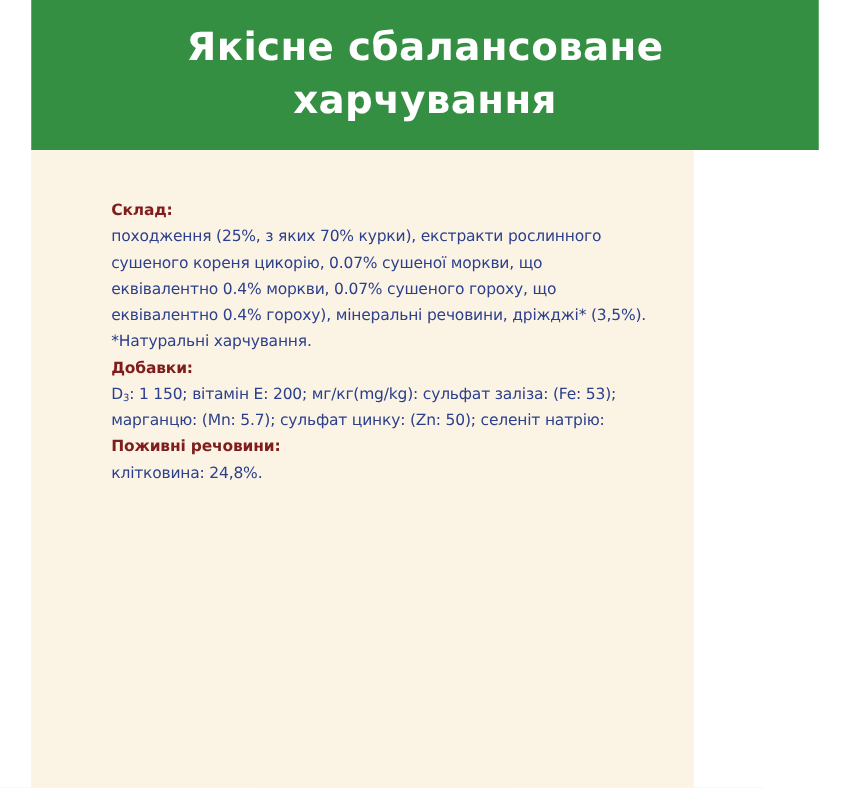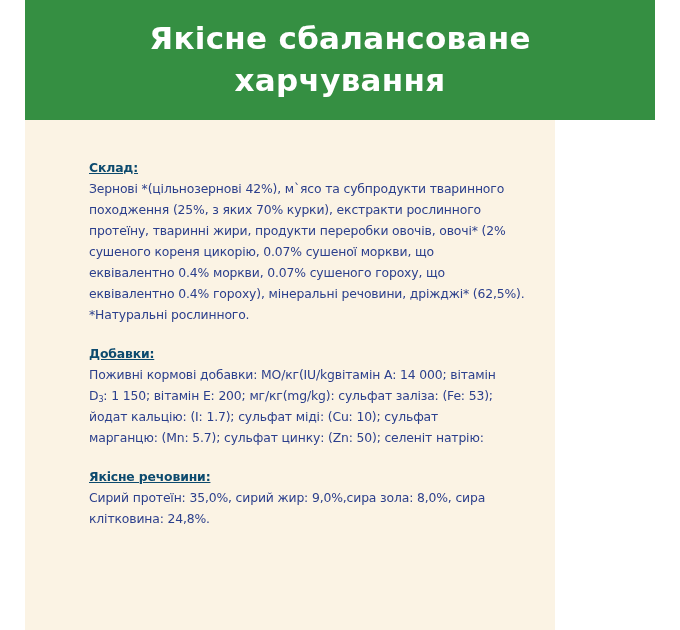--- a/index.html
+++ b/index.html
@@ -20,53 +20,48 @@
     color:#ffffff; font-family:"DejaVu Sans", sans-serif; font-weight:bold;
     font-size:31px; line-height:42px; letter-spacing:0.3px;
   }
   .header .l1 { margin-top:-2px; }
   .content {
     position:absolute; left:64px; top:157px; width:540px;
     color:#2b3f8c; font-family:"DejaVu Sans", sans-serif; font-size:12.4px;
     line-height:21px; letter-spacing:-0.15px;
   }
   .section { margin:0; }
-  .section + .section { margin-top:18px; }
-  .sec-title { font-weight:bold; color:#0c4a6e; display:block;text-decoration:underline; }
+  .section + .section { }
+  .sec-title { font-weight:bold; color:#7f1d1d; display:block; }
   .ln { display:block; white-space:nowrap; }
   sub { font-size:8px; vertical-align:-2px; line-height:0; }
 </style>
 </head>
 <body>
 
 <div class="card">
   <div class="header">
     <div class="line l1">Якісне сбалансоване</div>
     <div class="line">харчування</div>
   </div>
 
   <div class="content">
     <div class="section">
       <span class="sec-title">Склад:</span>
-      <span class="ln">Зернові *(цільнозернові 42%), м`ясо та субпродукти тваринного</span>
       <span class="ln">походження (25%, з яких 70% курки), екстракти рослинного</span>
-      <span class="ln">протеїну, тваринні жири, продукти переробки овочів, овочі* (2%</span>
       <span class="ln">сушеного кореня цикорію, 0.07% сушеної моркви, що</span>
       <span class="ln">еквівалентно 0.4% моркви, 0.07% сушеного гороху, що</span>
-      <span class="ln">еквівалентно 0.4% гороху), мінеральні речовини, дріжджі* (62,5%).</span>
-      <span class="ln">*Натуральні рослинного.</span>
+      <span class="ln">еквівалентно 0.4% гороху), мінеральні речовини, дріжджі* (3,5%).</span>
+      <span class="ln">*Натуральні харчування.</span>
     </div>
 
     <div class="section">
       <span class="sec-title">Добавки:</span>
-      <span class="ln">Поживні кормові добавки: МО/кг(IU/kgвітамін А: 14 000; вітамін</span>
       <span class="ln"><span>D</span><sub>3</sub><span>: 1 150; вітамін Е: 200; мг/кг(mg/kg): сульфат заліза: (Fe: 53);</span></span>
-      <span class="ln">йодат кальцію: (I: 1.7); сульфат міді: (Cu: 10); сульфат</span>
       <span class="ln">марганцю: (Mn: 5.7); сульфат цинку: (Zn: 50); селеніт натрію:</span>
     </div>
 
     <div class="section">
-      <span class="sec-title">Якісне речовини:</span>
-      <span class="ln">Сирий протеїн: 35,0%, сирий жир: 9,0%,сира зола: 8,0%, сира</span>
+      <span class="sec-title">Поживні речовини:</span>
       <span class="ln">клітковина: 24,8%.</span>
     </div>
   </div>
 </div>
 
 </body></html>

